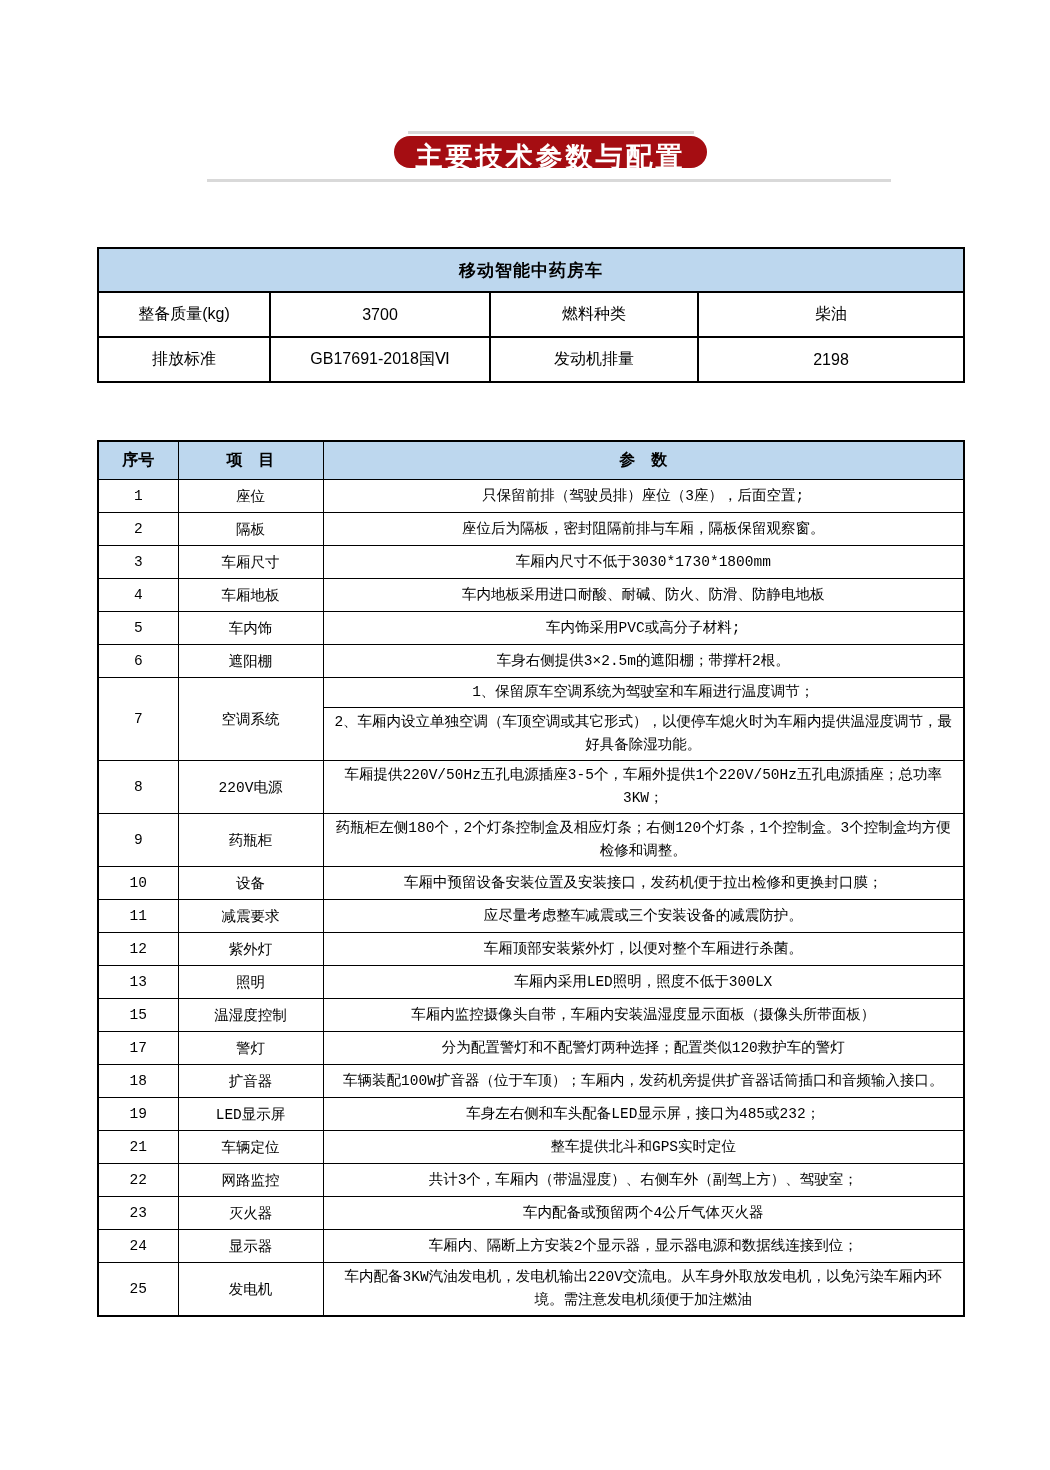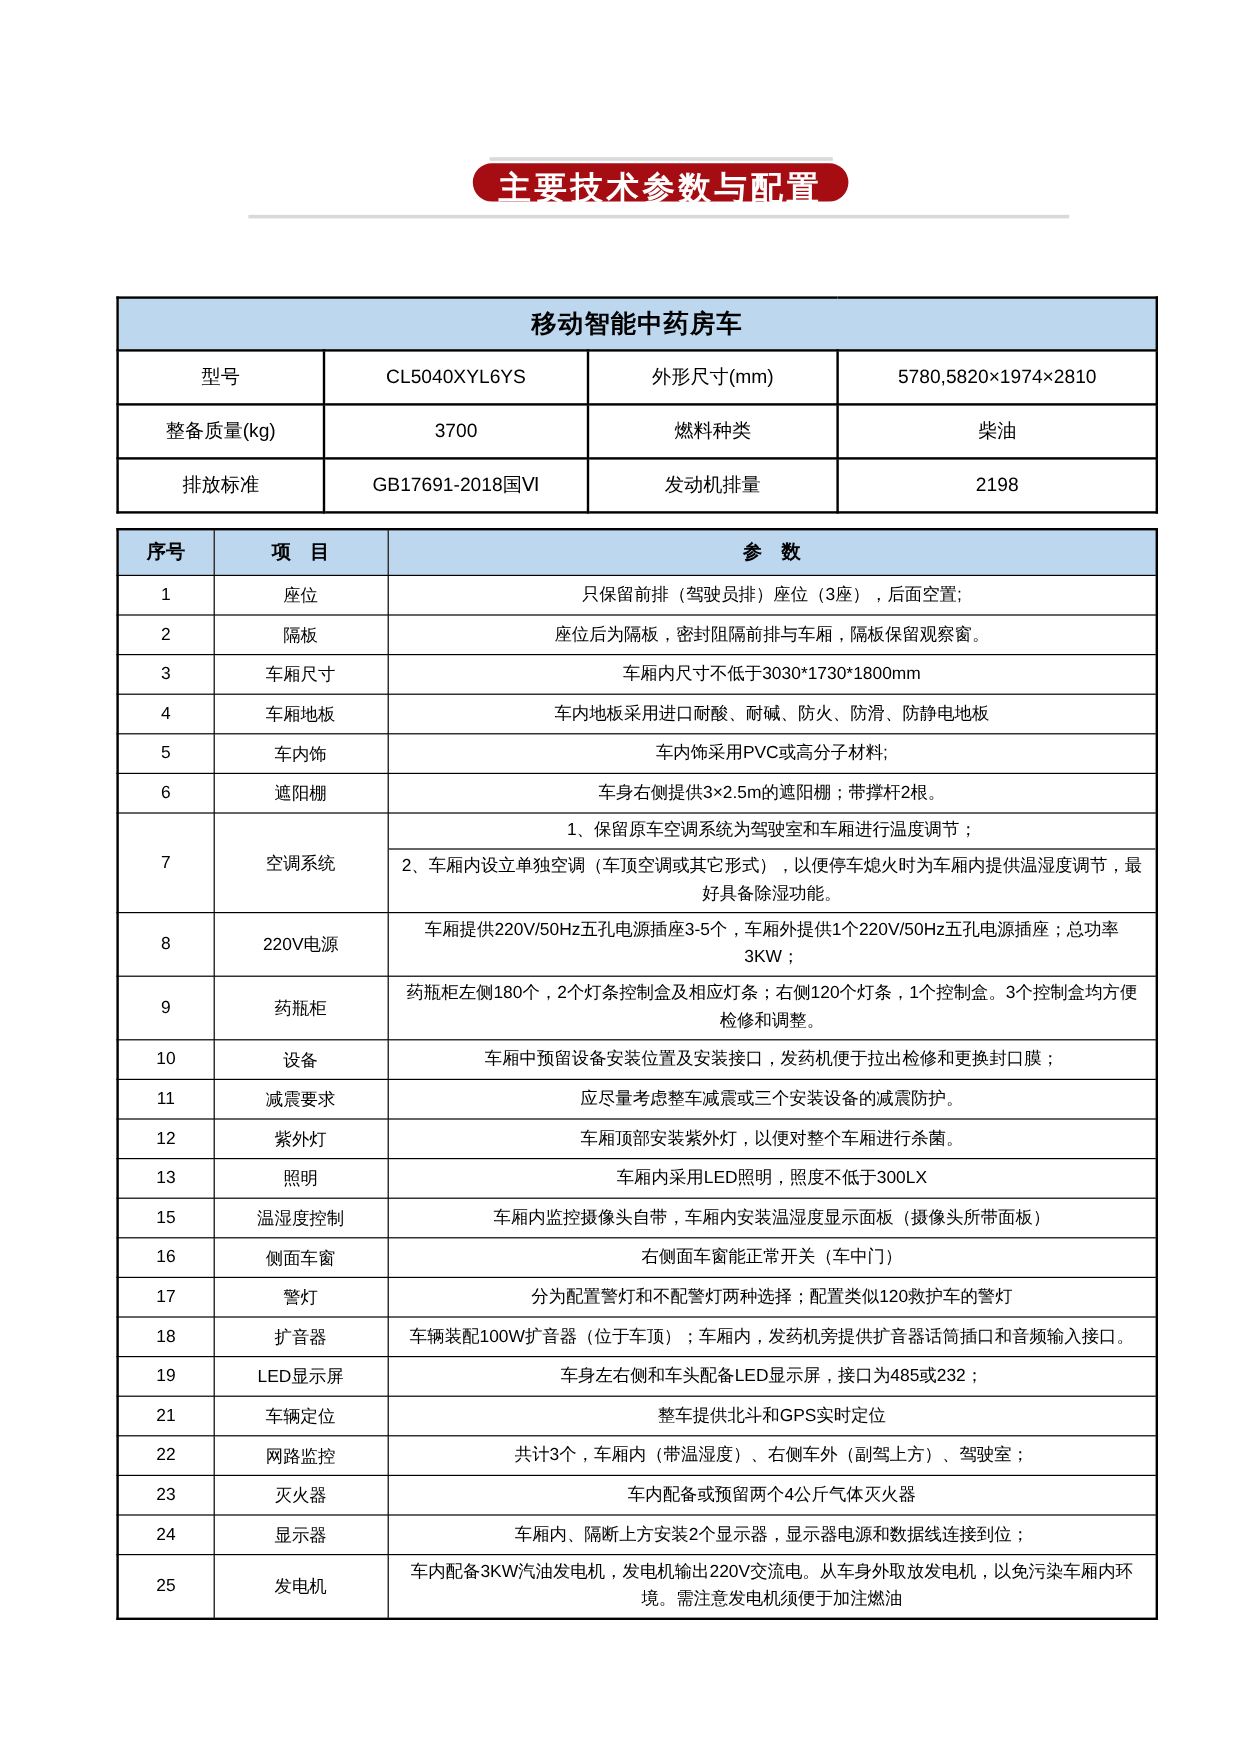--- a/index.html
+++ b/index.html
@@ -36,27 +36,27 @@
     font-family:var(--font-sans);font-size:16px;
     border:2px solid var(--border-color);
   }
   .spec-table th,.spec-table td{
     border:2px solid var(--border-color);
     text-align:center;vertical-align:middle;
     padding:0 4px;overflow:hidden;
   }
   .spec-table th{
     background:var(--header-bg);height:42px;
-    font-size:21px;font-weight:bold;letter-spacing:1px;font-family:Liberation Serif, serif;
+    font-size:17px;font-weight:bold;letter-spacing:1px;font-family:Liberation Serif, serif;
   }
   .spec-table td{height:43px;}
   
   .config-table{
     position:absolute;left:97px;top:440px;width:866px;
-    font-family:Liberation Sans, sans-serif;font-size:14.5px;
+    font-family:Liberation Mono, monospace;font-size:14.5px;
     border:2px solid var(--border-color);
   }
   .config-table th,.config-table td{
     border:1px solid var(--border-color);
     vertical-align:middle;overflow:hidden;
   }
   .config-table th{
     background:var(--header-bg);height:35px;
     font-size:16px;font-weight:bold;text-align:center;
   }
@@ -80,26 +80,20 @@
       <col style="width:220px">
       <col style="width:208px">
       <col style="width:266px">
   </colgroup>
   <thead>
     <tr>
       <th colspan="4">移动智能中药房车</th>
     </tr>
   </thead>
   <tbody>
-      <tr>
-        <td>型号</td>
-        <td>CL5040XYL6YS</td>
-        <td>外形尺寸(mm)</td>
-        <td>5780,5820×1974×2810</td>
-      </tr>
       <tr>
         <td>整备质量(kg)</td>
         <td>3700</td>
         <td>燃料种类</td>
         <td>柴油</td>
       </tr>
       <tr>
         <td>排放标准</td>
         <td>GB17691-2018国Ⅵ</td>
         <td>发动机排量</td>
@@ -215,27 +209,20 @@
         </td>
       </tr>
       <tr>
         <td class="cell-no">15</td>
         <td class="cell-item">温湿度控制</td>
         <td class="cell-param">
           <div class="param-part">车厢内监控摄像头自带，车厢内安装温湿度显示面板（摄像头所带面板）</div>
         </td>
       </tr>
       <tr>
-        <td class="cell-no">16</td>
-        <td class="cell-item">侧面车窗</td>
-        <td class="cell-param">
-          <div class="param-part">右侧面车窗能正常开关（车中门）</div>
-        </td>
-      </tr>
-      <tr>
         <td class="cell-no">17</td>
         <td class="cell-item">警灯</td>
         <td class="cell-param">
           <div class="param-part">分为配置警灯和不配警灯两种选择；配置类似120救护车的警灯</div>
         </td>
       </tr>
       <tr>
         <td class="cell-no">18</td>
         <td class="cell-item">扩音器</td>
         <td class="cell-param">

